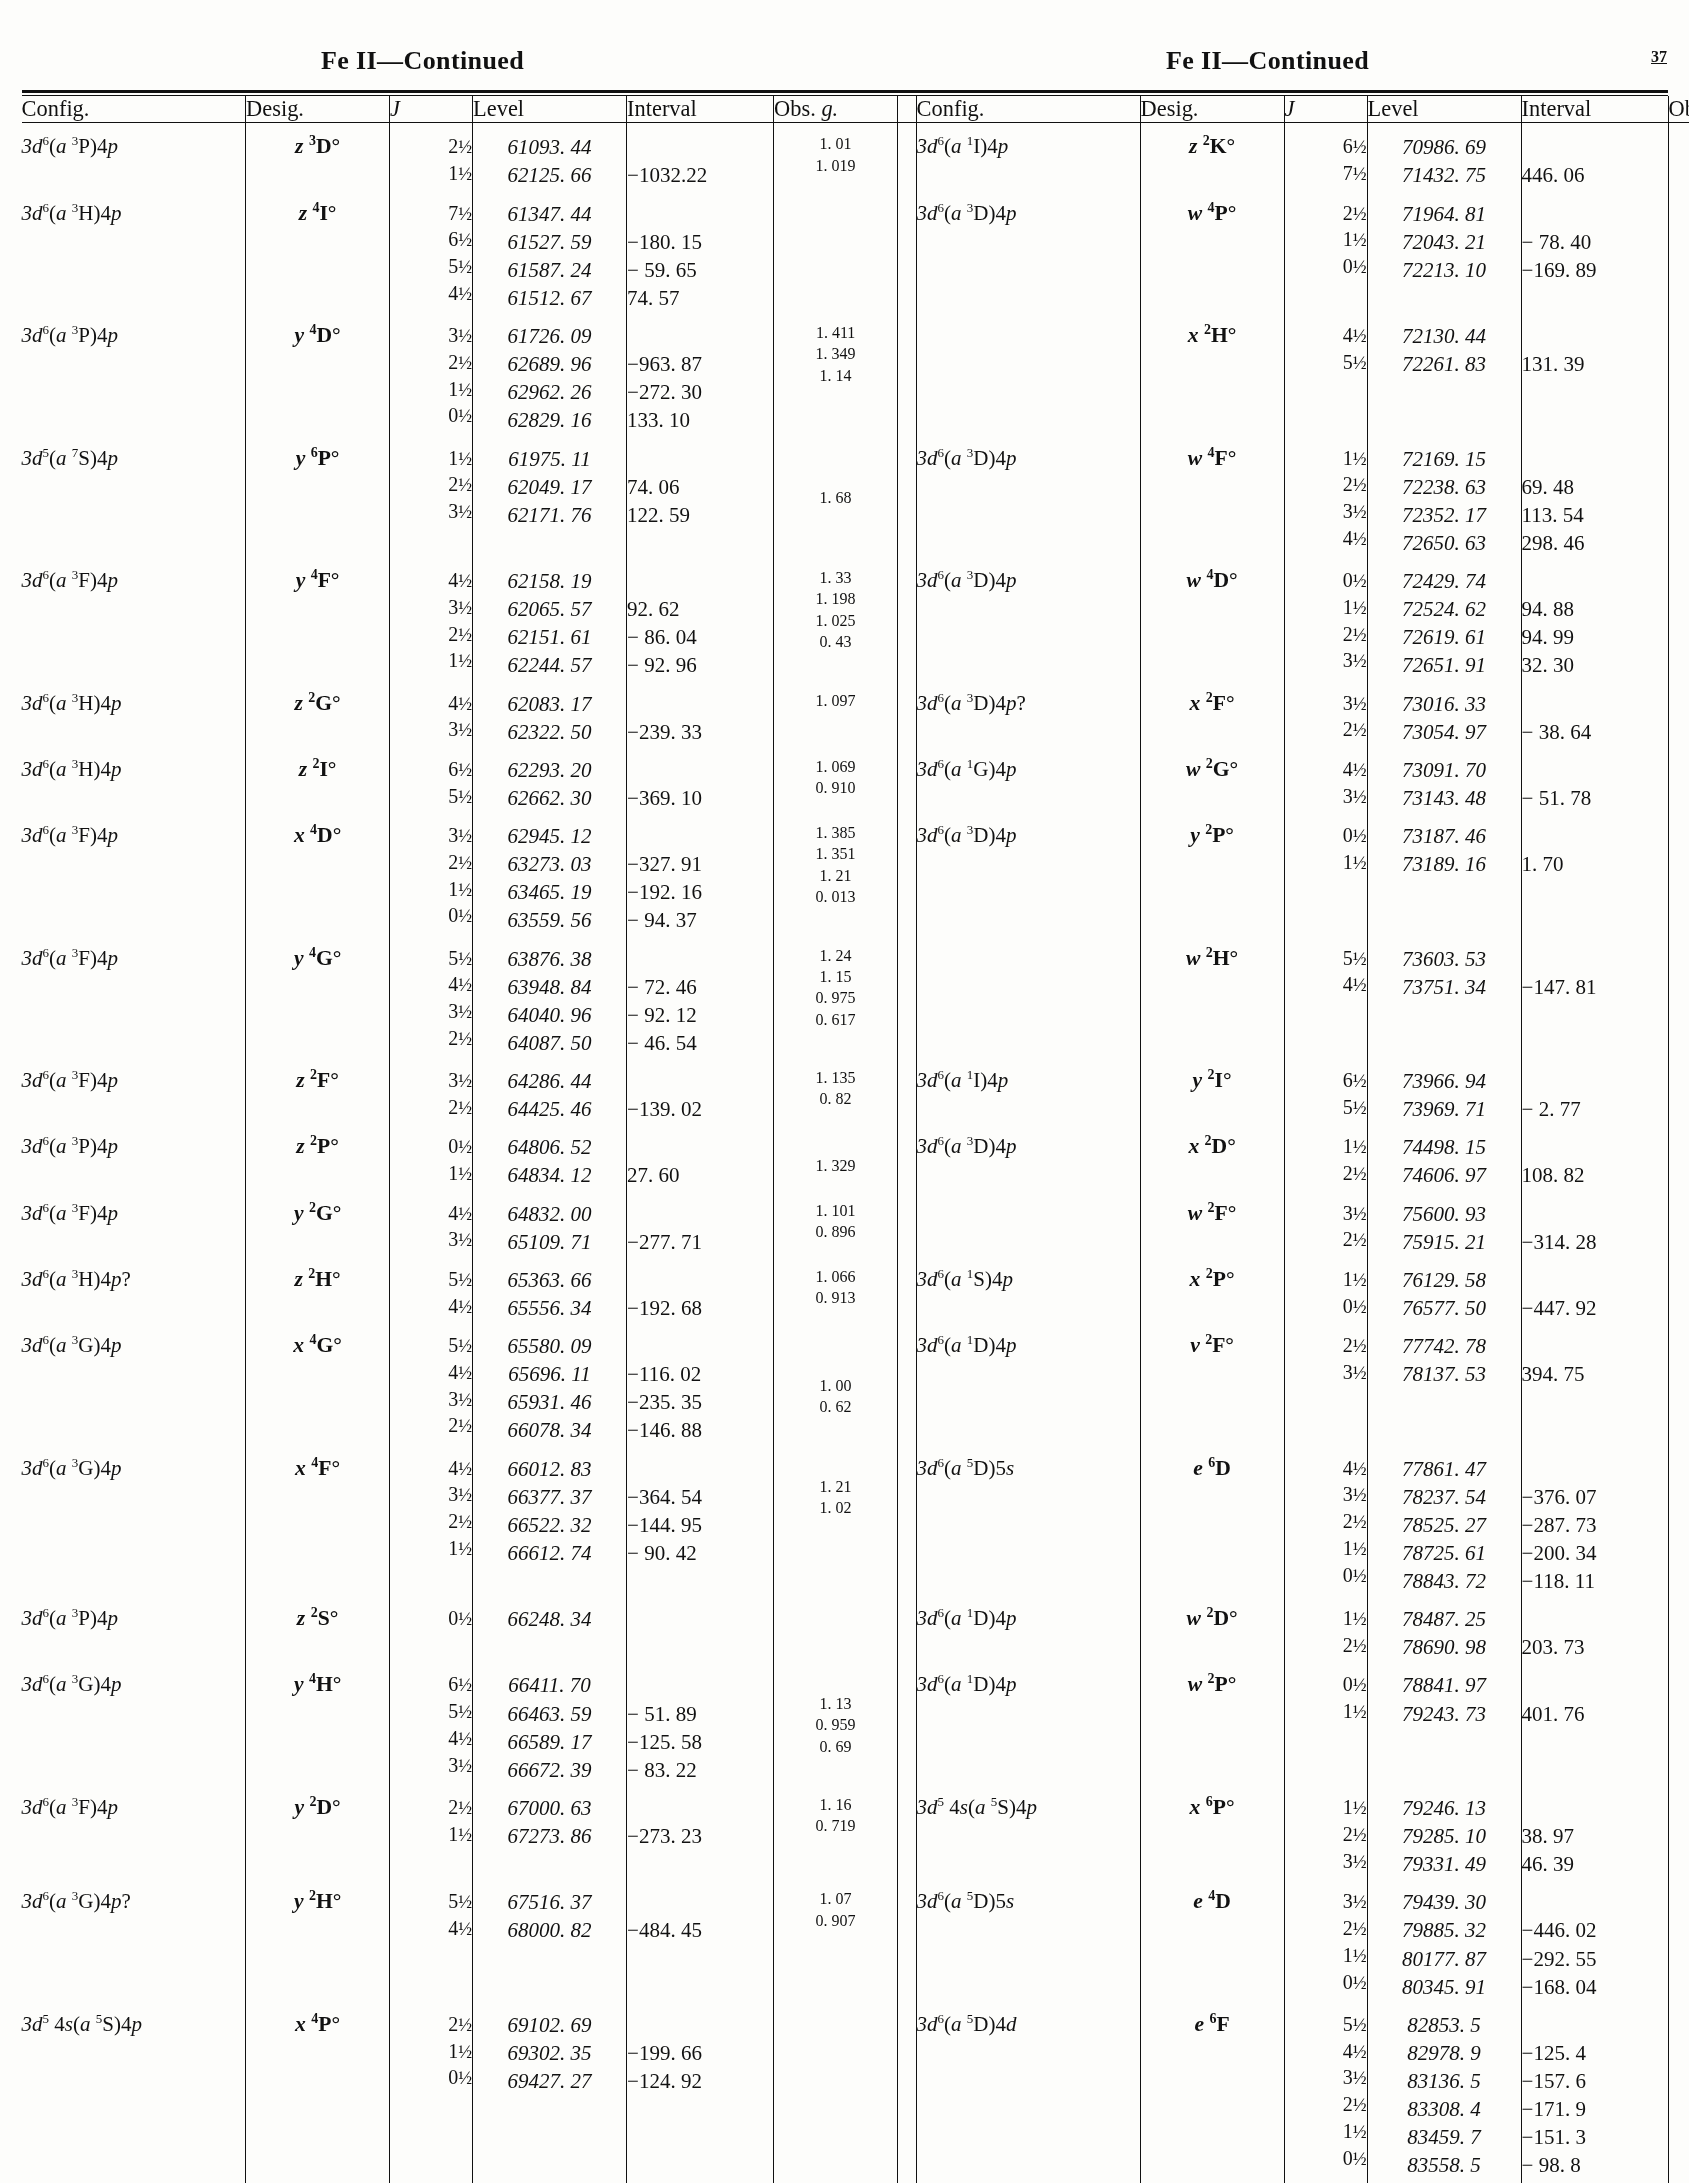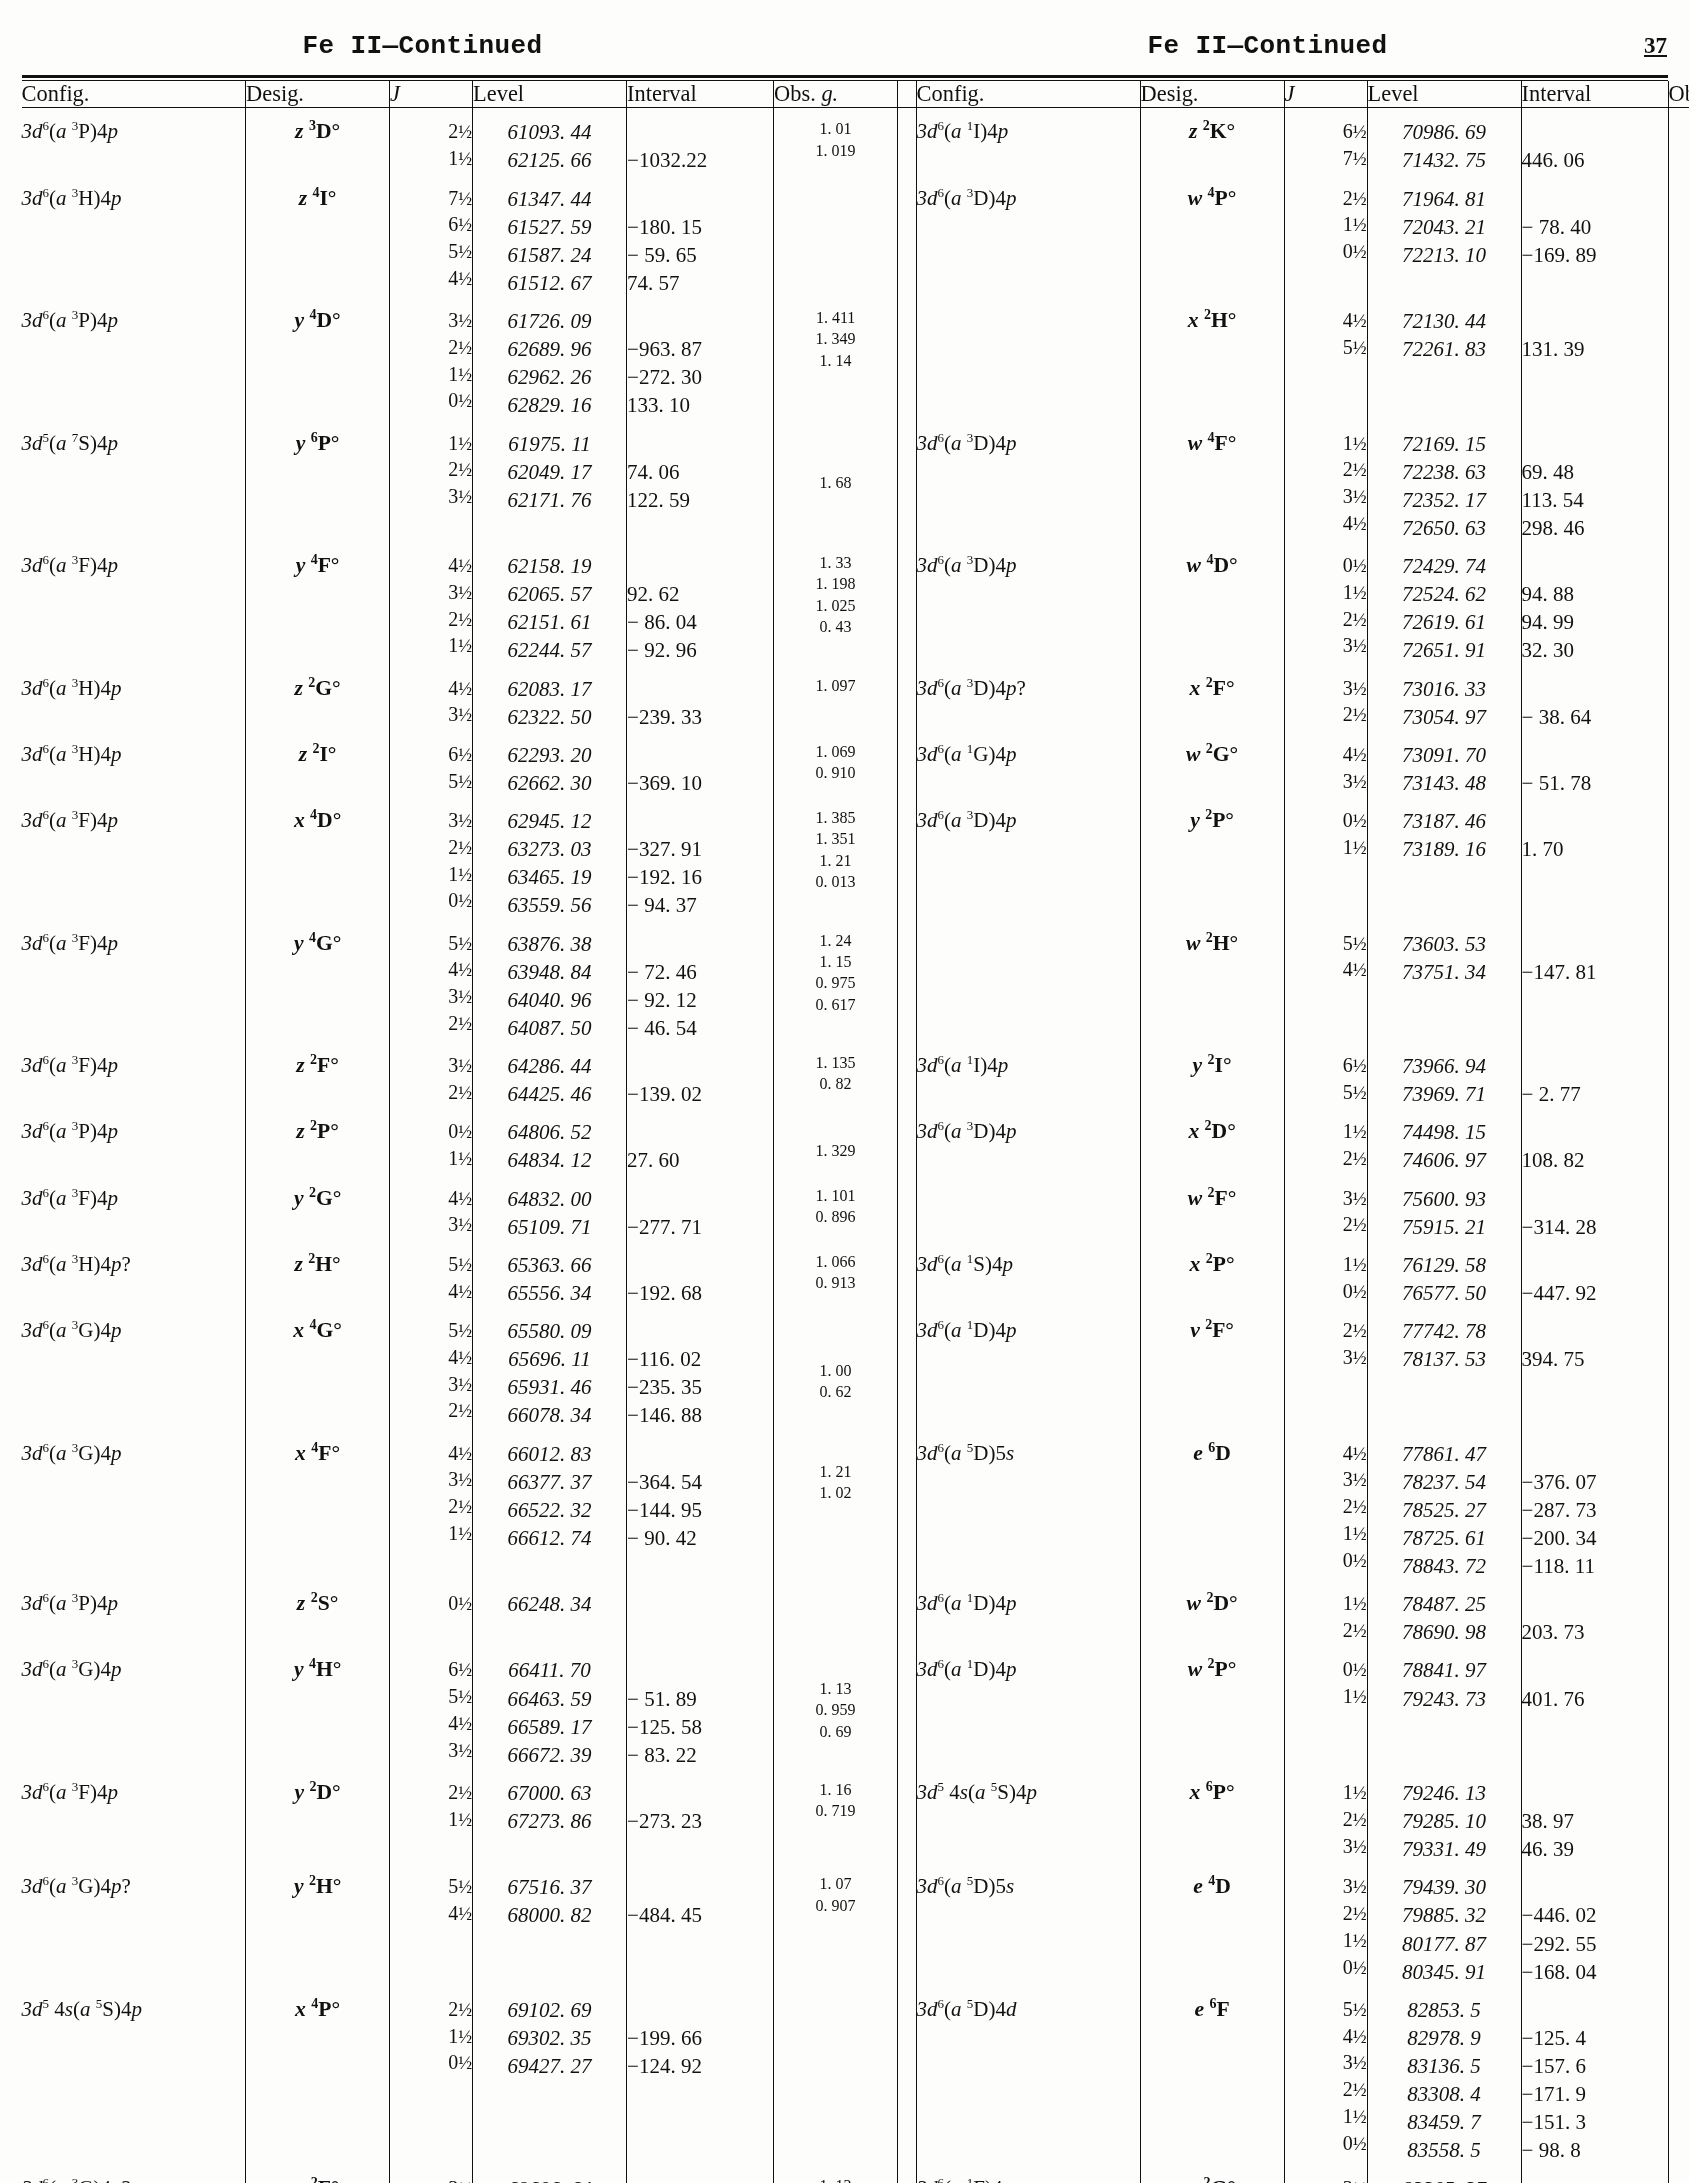--- a/index.html
+++ b/index.html
@@ -19,29 +19,28 @@
     position: relative;
     width: 1690px;
     height: 2183px;
     padding: 0;
     box-sizing: border-box;
   }
   .page-number {
     position: absolute;
     top: 1.5px;
     right: 23px;
-    font-size: 23px;
+    font-size: 16px;
     font-weight: bold;
     font-family: "Liberation Serif", serif;
     text-decoration: underline;
   }
   .headers {
     display: flex;
-    margin-top: 31px;
-    font-family: Liberation Mono, monospace;
+    margin-top: 46px;
   }
   .head-half {
     width: 50%;
     text-align: center;
     font-size: 26px;
     font-weight: bold;
     letter-spacing: 0.4px;
   }
   .rule-top {
     border-top: 3.1px solid #111;

